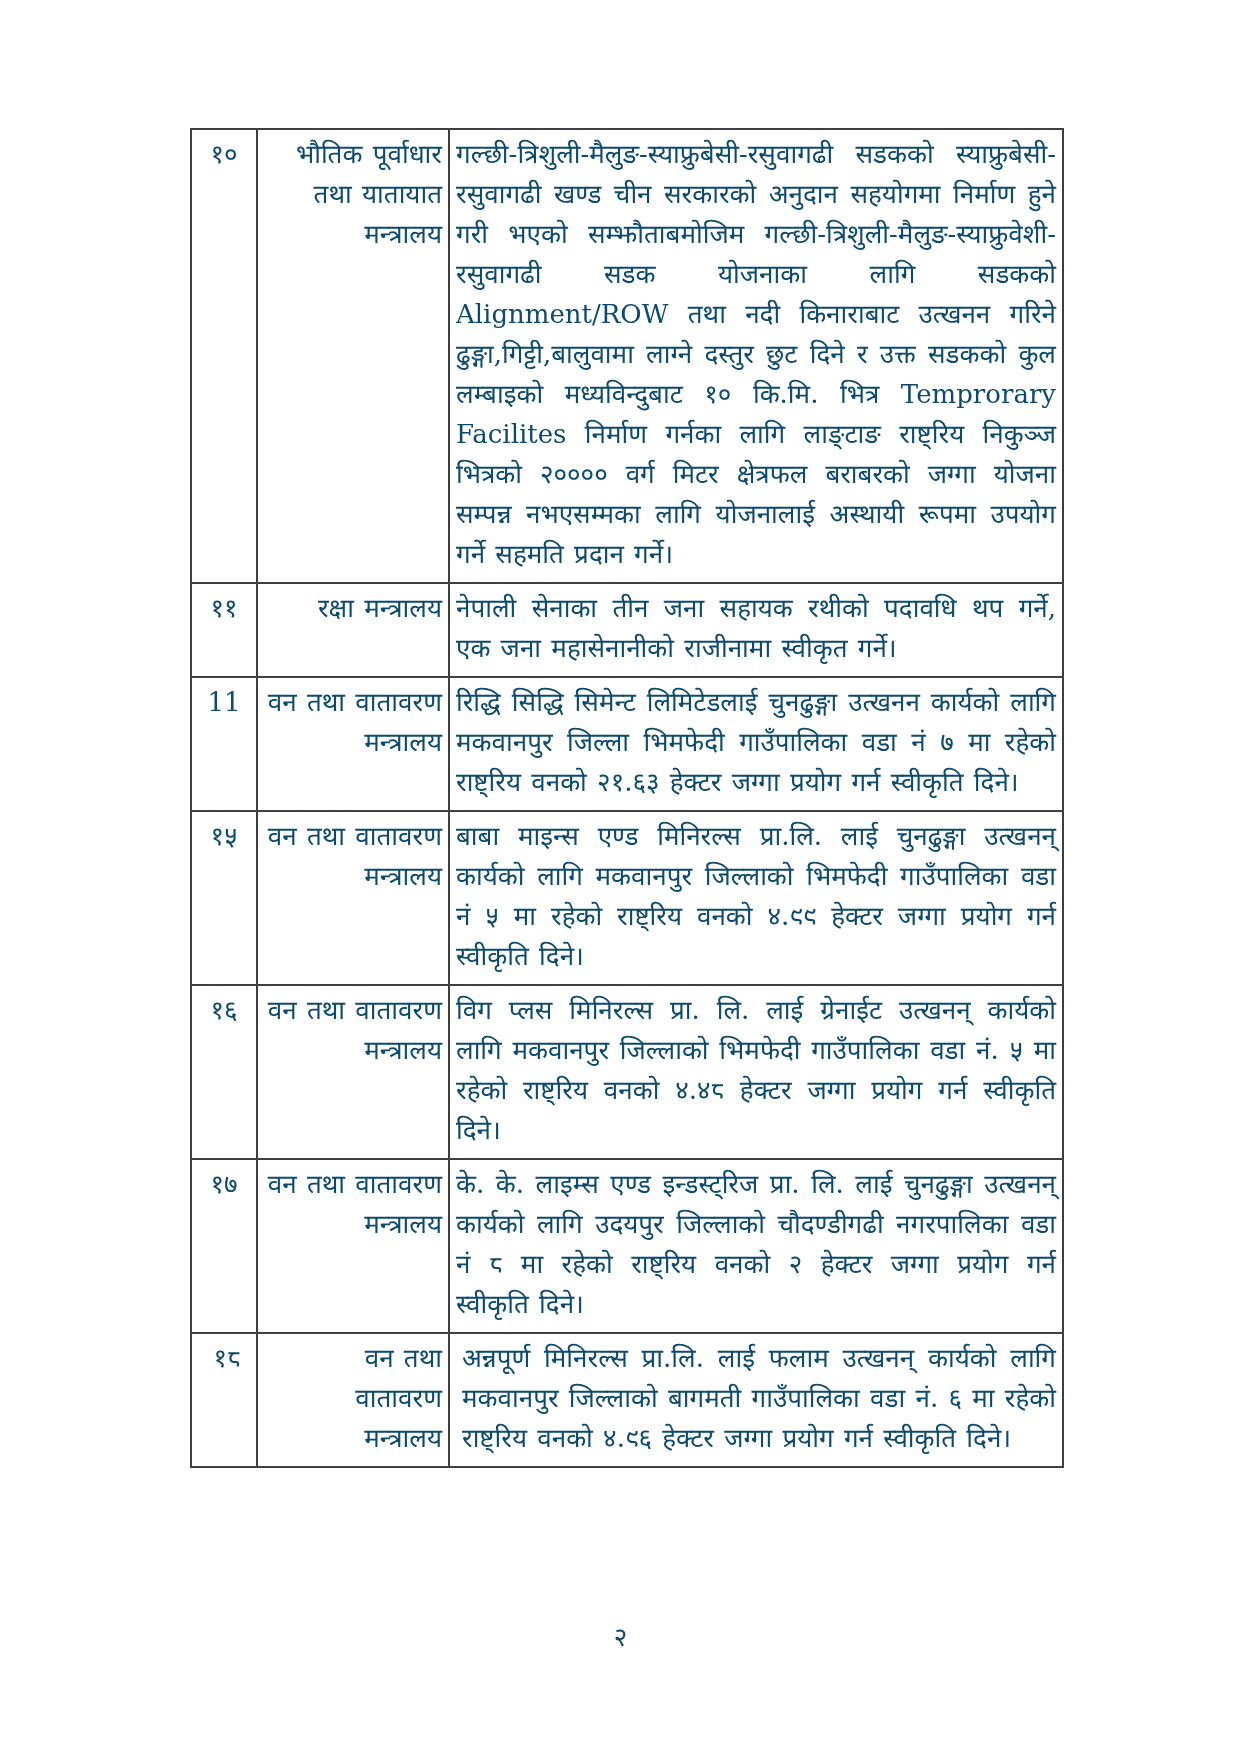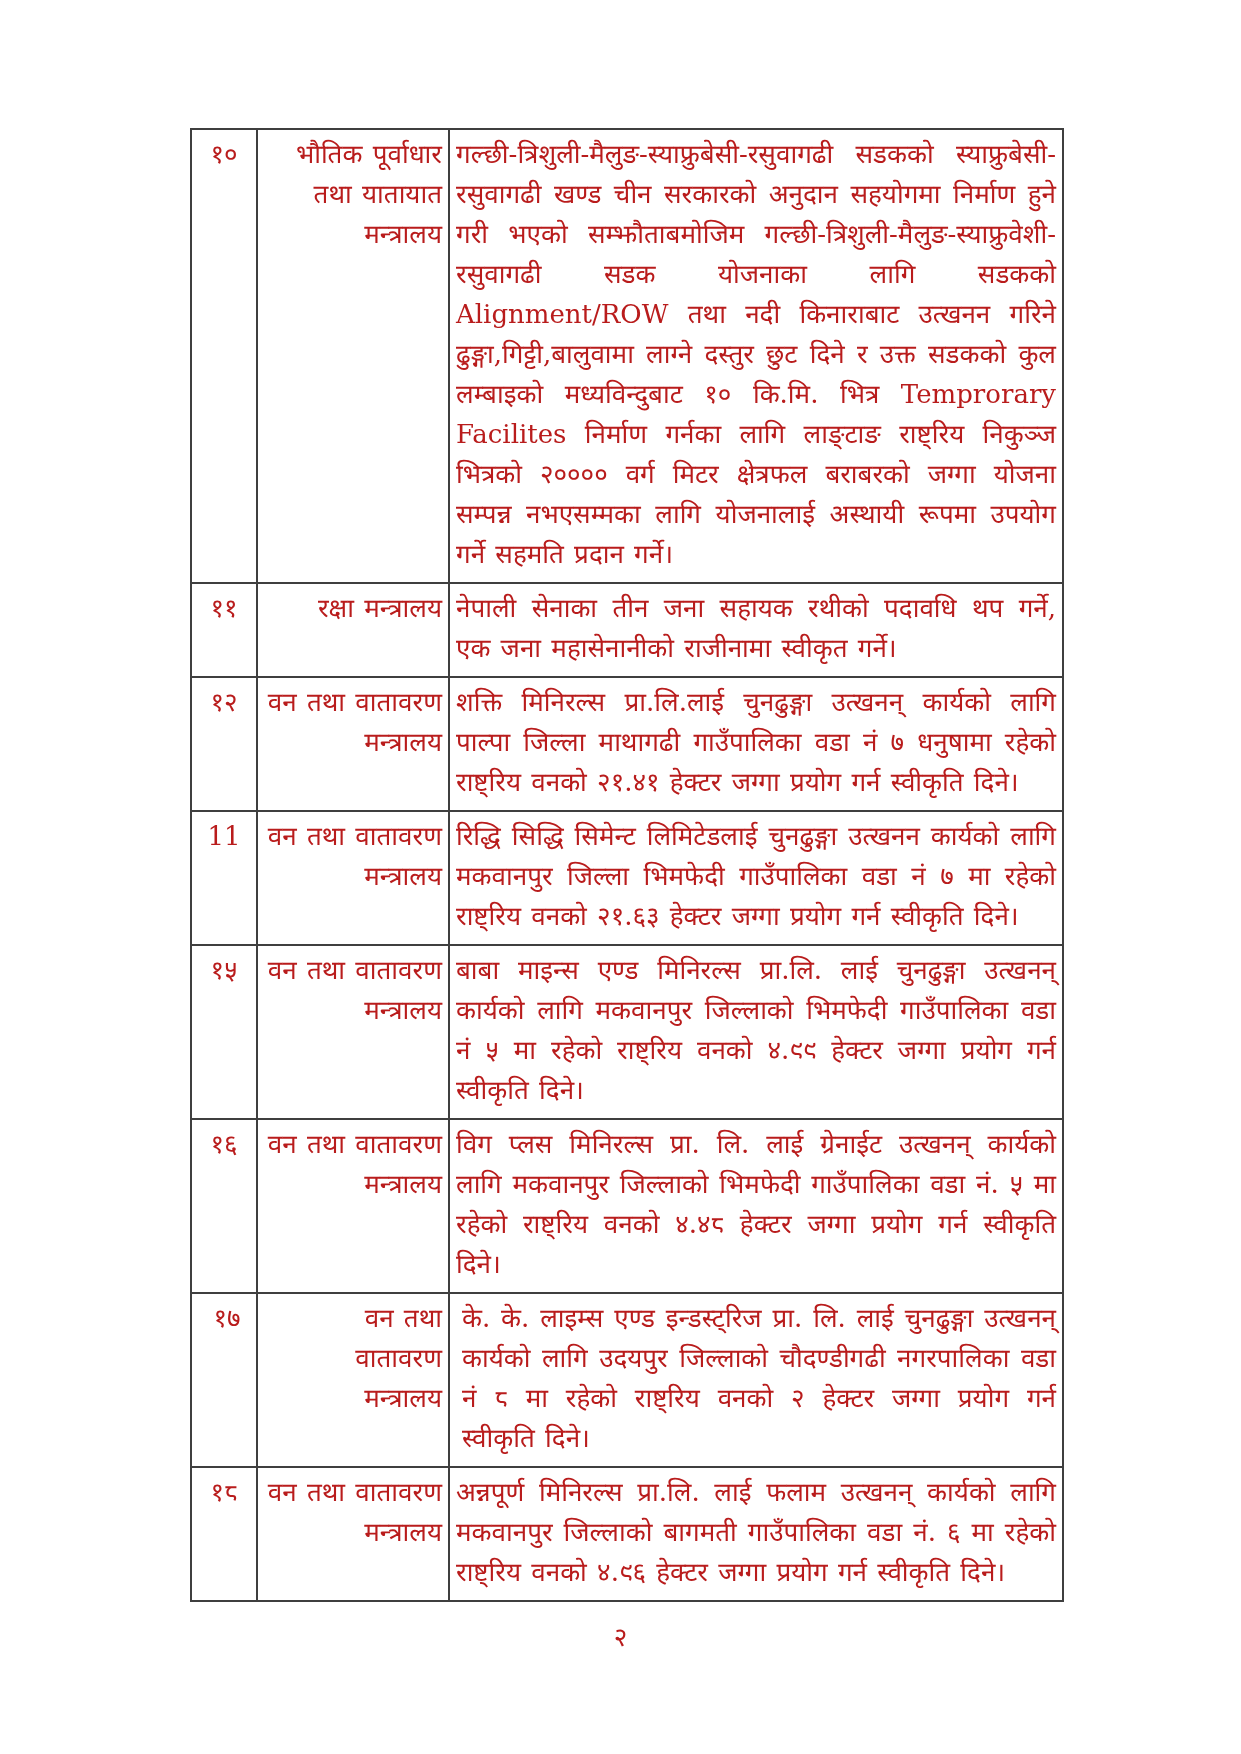--- a/index.html
+++ b/index.html
@@ -6,21 +6,21 @@
     margin: 0;
     padding: 0;
     background: #ffffff;
   }
   .page {
     position: relative;
     width: 1241px;
     height: 1754px;
     background: #ffffff;
     font-family: "DejaVu Serif", "Liberation Serif", serif;
-    color: #b91c1c;
+    color: #0c4a6e;
     overflow: hidden;
   }
   table.decisions {
     position: absolute;
     left: 190px;
     top: 128px;
     width: 866px;
     border-collapse: collapse;
     table-layout: fixed;
   }
@@ -81,25 +81,20 @@
     <td class="ministry">भौतिक पूर्वाधार तथा यातायात मन्त्रालय</td>
     <td class="decision">गल्छी-त्रिशुली-मैलुङ-स्याफ्रुबेसी-रसुवागढी सडकको स्याफ्रुबेसी-रसुवागढी खण्ड चीन सरकारको अनुदान सहयोगमा निर्माण हुने गरी भएको सम्झौताबमोजिम गल्छी-त्रिशुली-मैलुङ-स्याफ्रुवेशी-रसुवागढी सडक योजनाका लागि सडकको Alignment/ROW तथा नदी किनाराबाट उत्खनन गरिने ढुङ्गा,गिट्टी,बालुवामा लाग्ने दस्तुर छुट दिने र उक्त सडकको कुल लम्बाइको मध्यविन्दुबाट १० कि.मि. भित्र Temprorary Facilites निर्माण गर्नका लागि लाङ्टाङ राष्ट्रिय निकुञ्ज भित्रको २०००० वर्ग मिटर क्षेत्रफल बराबरको जग्गा योजना सम्पन्न नभएसम्मका लागि योजनालाई अस्थायी रूपमा उपयोग गर्ने सहमति प्रदान गर्ने।</td>
   </tr>
 
   <tr>
     <td class="sn">११</td>
     <td class="ministry">रक्षा मन्त्रालय</td>
     <td class="decision">नेपाली सेनाका तीन जना सहायक रथीको पदावधि थप गर्ने, एक जना महासेनानीको राजीनामा स्वीकृत गर्ने।</td>
   </tr>
 
-  <tr>
-    <td class="sn">१२</td>
-    <td class="ministry">वन तथा वातावरण मन्त्रालय</td>
-    <td class="decision">शक्ति मिनिरल्स प्रा.लि.लाई चुनढुङ्गा उत्खनन् कार्यको लागि पाल्पा जिल्ला माथागढी गाउँपालिका वडा नं ७ धनुषामा रहेको राष्ट्रिय वनको २१.४१ हेक्टर जग्गा प्रयोग गर्न स्वीकृति दिने।</td>
-  </tr>
 
 
   <tr>
     <td class="sn">11</td>
     <td class="ministry">वन तथा वातावरण मन्त्रालय</td>
     <td class="decision">रिद्धि सिद्धि सिमेन्ट लिमिटेडलाई चुनढुङ्गा उत्खनन कार्यको लागि मकवानपुर जिल्ला भिमफेदी गाउँपालिका वडा नं ७ मा रहेको राष्ट्रिय वनको २१.६३ हेक्टर जग्गा प्रयोग गर्न स्वीकृति दिने।</td>
   </tr>
 
   <tr>
     <td class="sn">१५</td>

